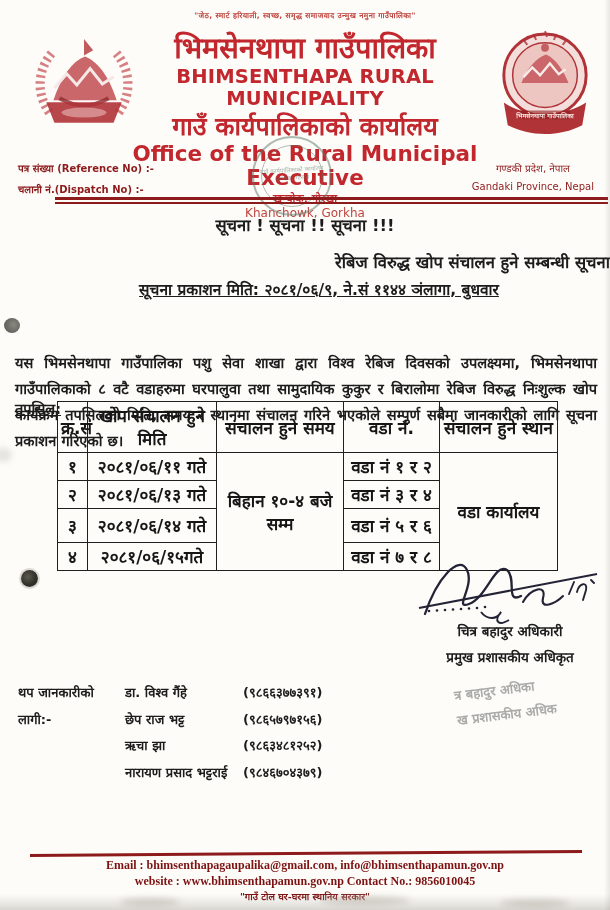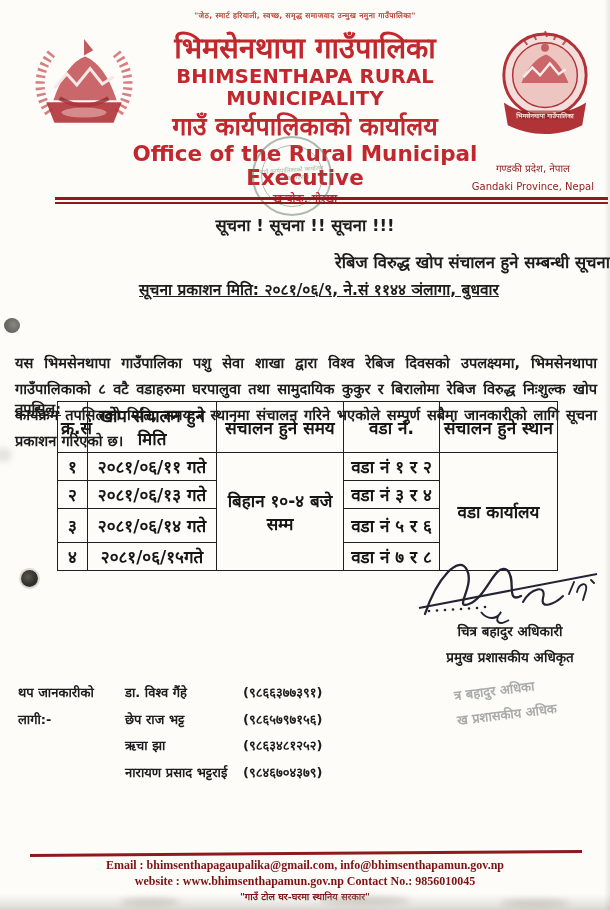--- a/index.html
+++ b/index.html
@@ -131,28 +131,33 @@
       <text x="50" y="92" text-anchor="middle" font-size="6.5" fill="#f7e3e0" font-weight="bold">भिमसेनथापा गाउँपालिका</text>
     </svg>
   </div>
 
   <div class="hdr-center">
     <div class="t-np">भिमसेनथापा गाउँपालिका</div>
     <div class="t-en">BHIMSENTHAPA RURAL MUNICIPALITY</div>
     <div class="o-np">गाउँ कार्यपालिकाको कार्यालय</div>
     <div class="o-en">Office of the Rural Municipal Executive</div>
     <div class="loc-np">खन्चोक, गोरखा</div>
+    <div class="loc-en">Khanchowk, Gorkha</div>
   </div>
 
   <div class="round-stamp">
     <div class="ring"></div>
       <div class="ring2"></div>
     <div class="stx">गाउँ कार्यपालिकाको कार्यालय खन्चोक, गोरखा</div>
   </div>
 
+  <div class="refs">
+    <div>पत्र संख्या (Reference No) :-</div>
+    <div>चलानी नं.(Dispatch No) :-</div>
+  </div>
   <div class="province">
     <div class="np">गण्डकी प्रदेश, नेपाल</div>
     <div>Gandaki Province, Nepal</div>
   </div>
 
   <div class="rule-double">
       <div class="a"></div>
       <div class="b"></div>
     </div>
 

